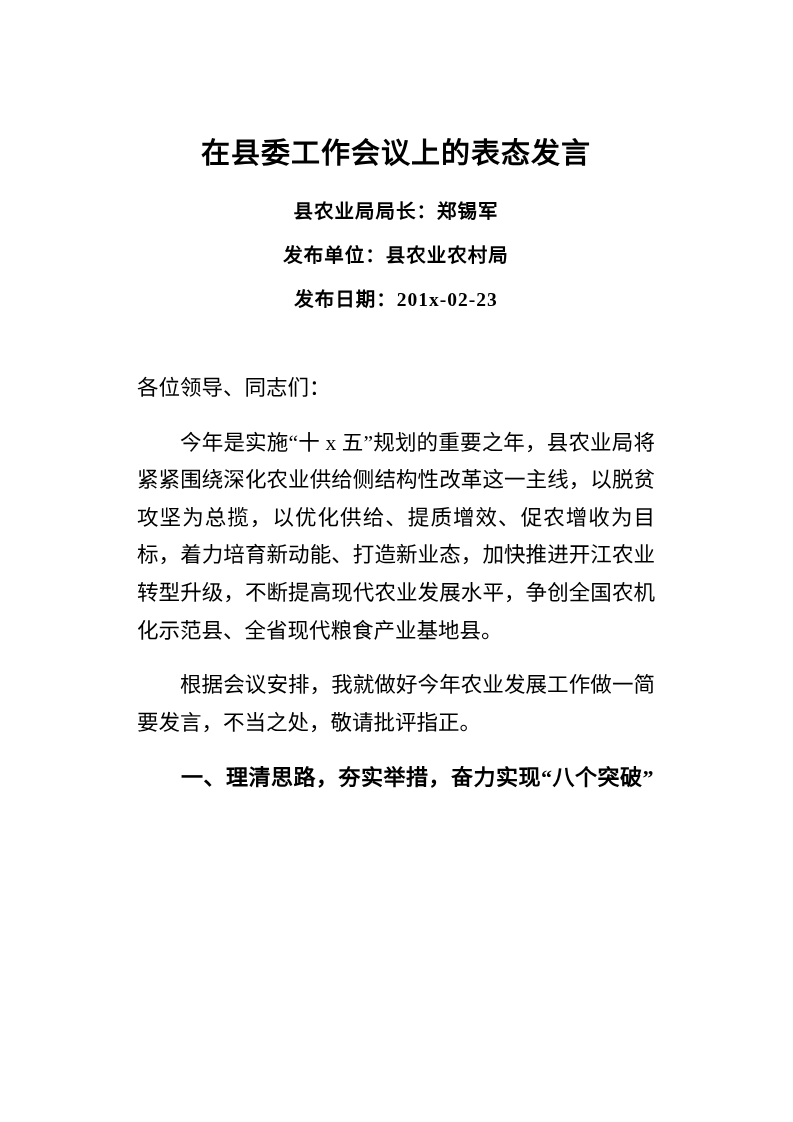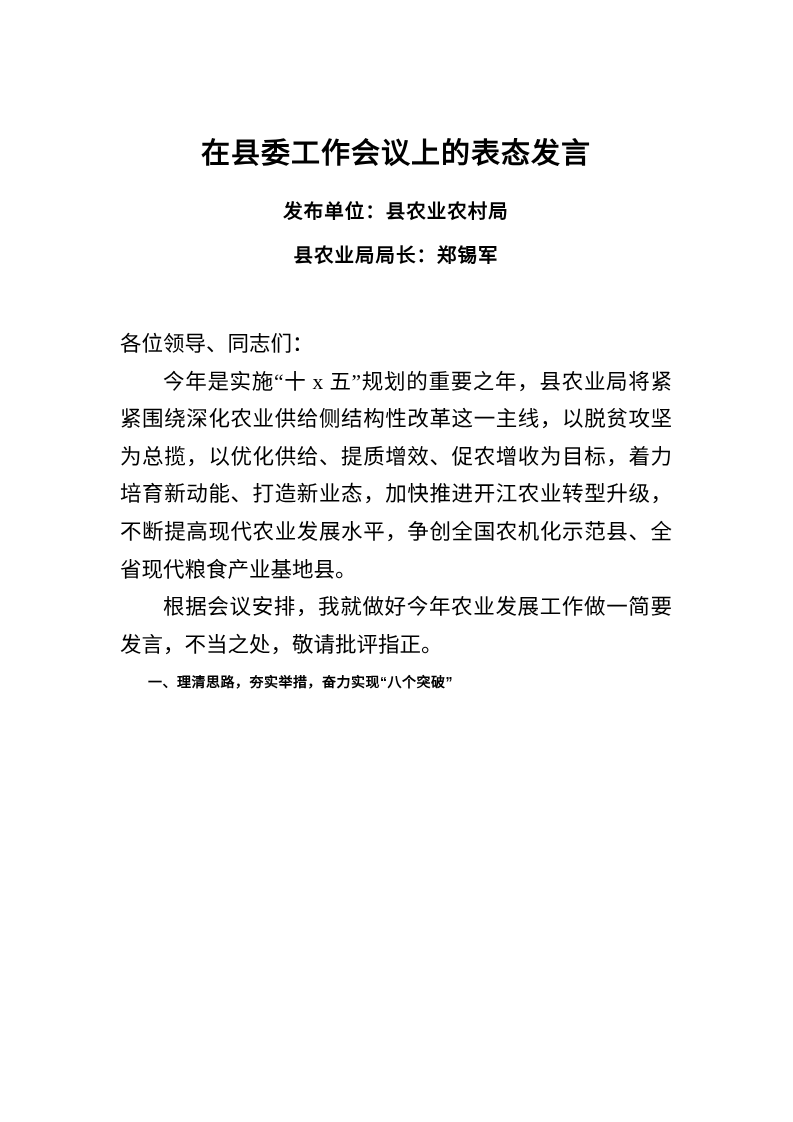--- a/index.html
+++ b/index.html
@@ -39,46 +39,47 @@
     font-family: "Liberation Serif", "DejaVu Serif", serif;
   }
   .doc-body {
     margin-top: 48px;
     font-size: 21.5px;
     line-height: 37.6px;
     text-align: justify;
     text-justify: inter-ideograph;
   }
   .doc-body p {
-    margin: 0;
+    margin: 17px;
   }
   .salutation {
     text-indent: 0;
   }
   .para {
     text-indent: 2em;
   }
   .section-heading {
     text-indent: 2em;
-    font-family: Liberation Sans, sans-serif;
+    font-family: Liberation Serif, serif;
     font-weight: 800;
-    font-size: 14px;
+    font-size: 22px;
     letter-spacing: 0.5px;
   }
 </style>
 </head>
 <body>
 
 <div class="page">
   <h1 class="doc-title">在县委工作会议上的表态发言</h1>
 
+  <p class="meta-line">县农业局局长：郑锡军</p>
+
   <p class="meta-line">发布单位：县农业农村局</p>
 
-  <p class="meta-line">县农业局局长：郑锡军</p>
-
+  <p class="meta-line">发布日期：201x-02-23</p>
 
   <div class="doc-body">
     <p class="salutation">各位领导、同志们：</p>
 
     <p class="para">今年是实施“十 x 五”规划的重要之年，县农业局将紧紧围绕深化农业供给侧结构性改革这一主线，以脱贫攻坚为总揽，以优化供给、提质增效、促农增收为目标，着力培育新动能、打造新业态，加快推进开江农业转型升级，不断提高现代农业发展水平，争创全国农机化示范县、全省现代粮食产业基地县。</p>
 
     <p class="para">根据会议安排，我就做好今年农业发展工作做一简要发言，不当之处，敬请批评指正。</p>
 
     <p class="section-heading">一、理清思路，夯实举措，奋力实现“八个突破”</p>
 

